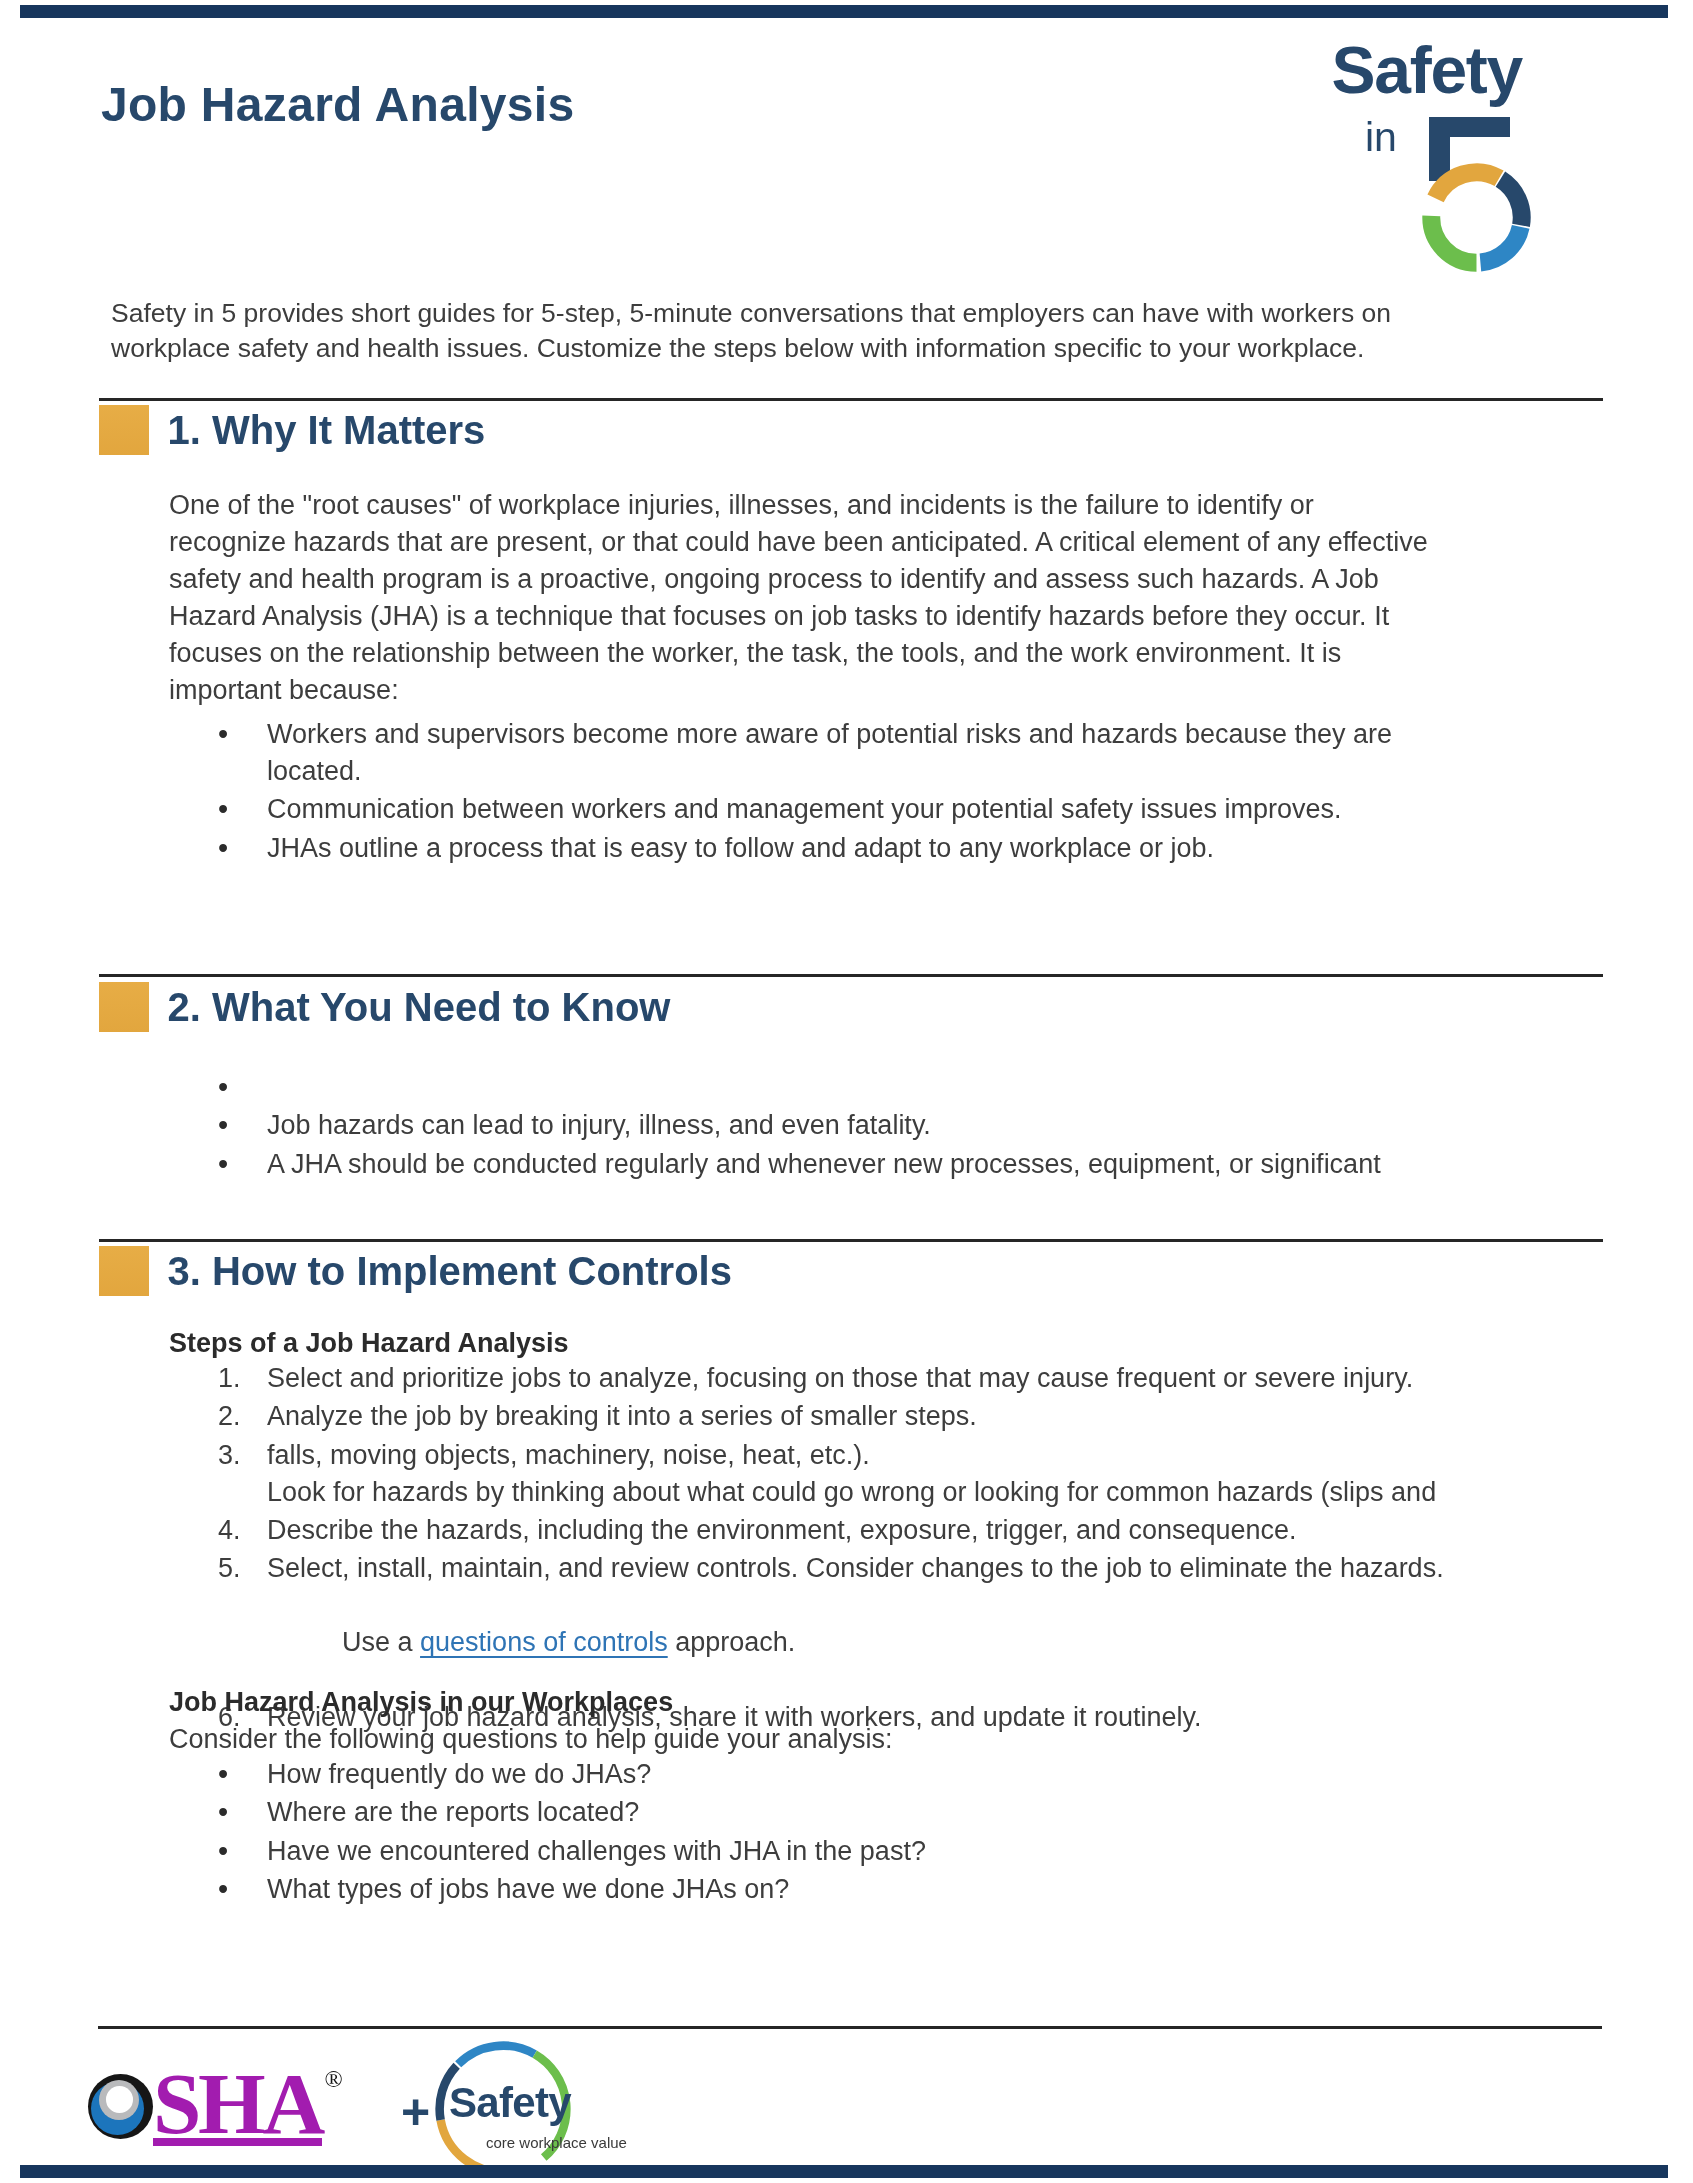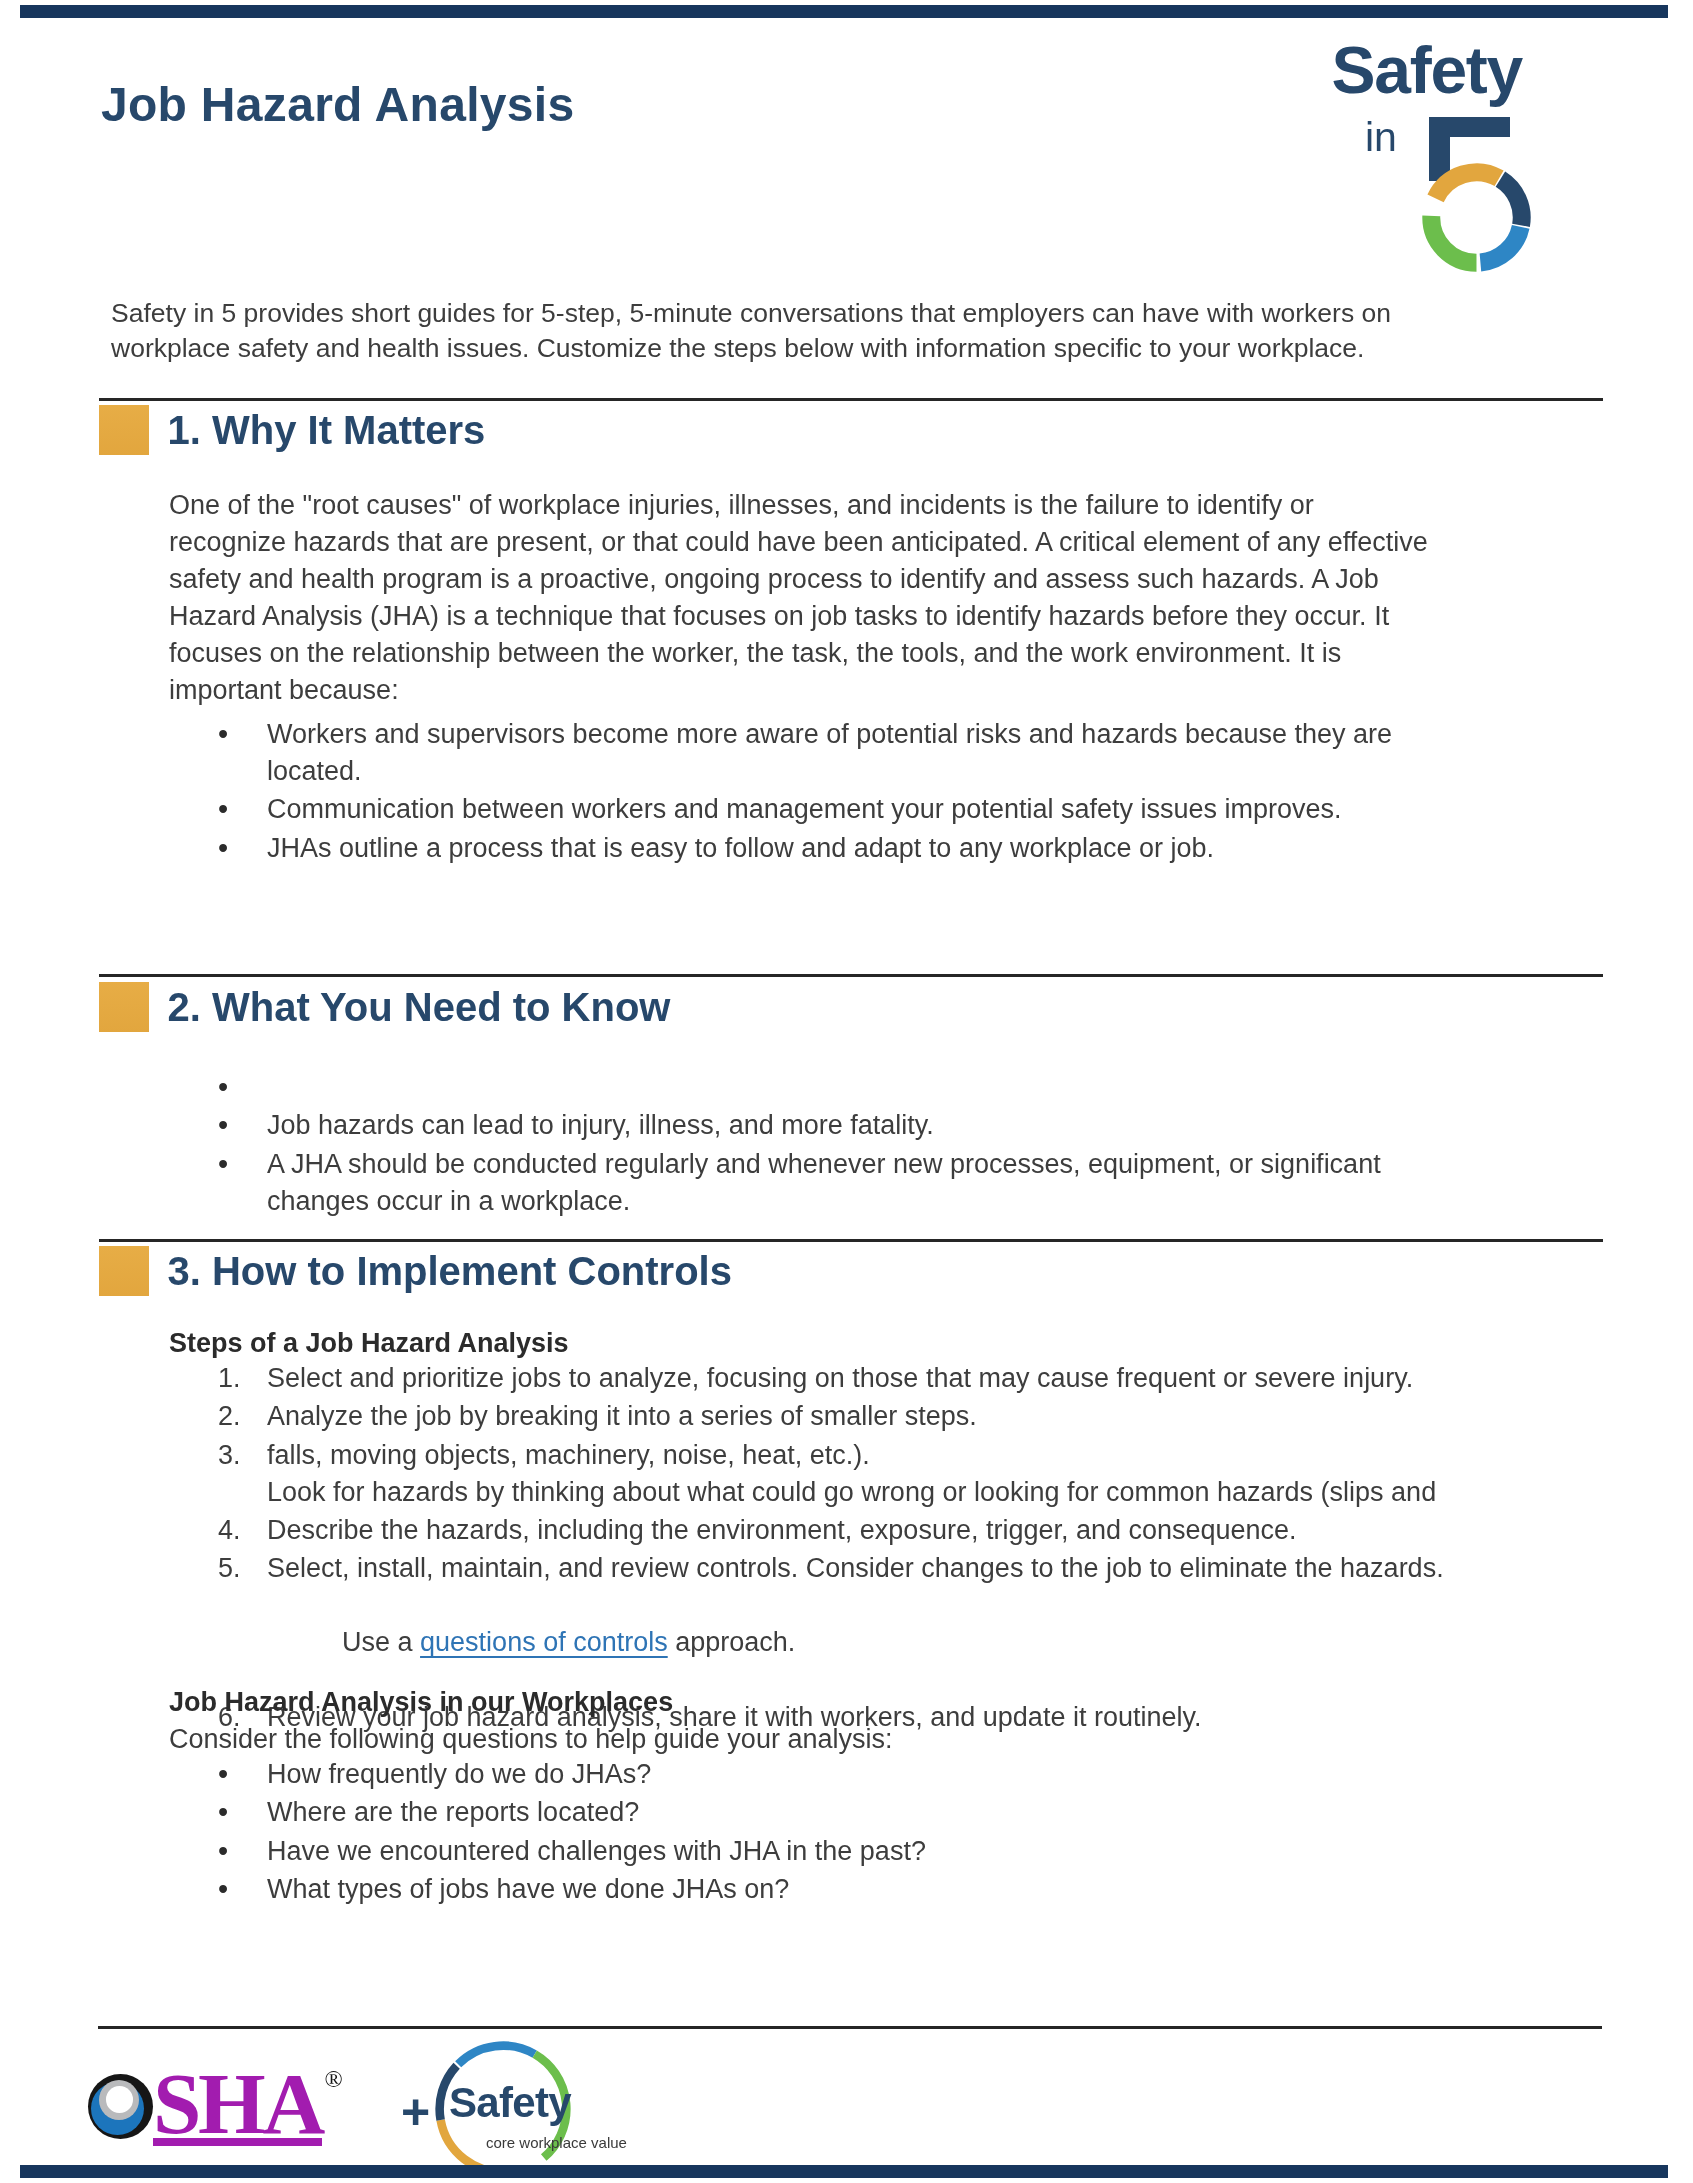--- a/index.html
+++ b/index.html
@@ -146,28 +146,27 @@
     <h2>2. What You Need to Know</h2>
   </div>
 
   <div class="body-block bullets-2">
     <div class="li">
       <span class="dot">•</span>
     </div>
     <div class="li">
       <span class="dot">•</span>
       <div class="txt">
-          <div class="line">Job hazards can lead to injury, illness, and more fatality.</div>
+          <div class="line">Job hazards can lead to injury, illness, and even fatality.</div>
         </div>
     </div>
     <div class="li">
       <span class="dot">•</span>
       <div class="txt">
         <div class="line">A JHA should be conducted regularly and whenever new processes, equipment, or significant</div>
-        <div class="line">changes occur in a workplace.</div>
       </div>
     </div>
   </div>
 
   <div class="divider d3"></div>
   <div class="sec-head sh3">
     <div class="marker"></div>
     <h2>3. How to Implement Controls</h2>
   </div>
 

